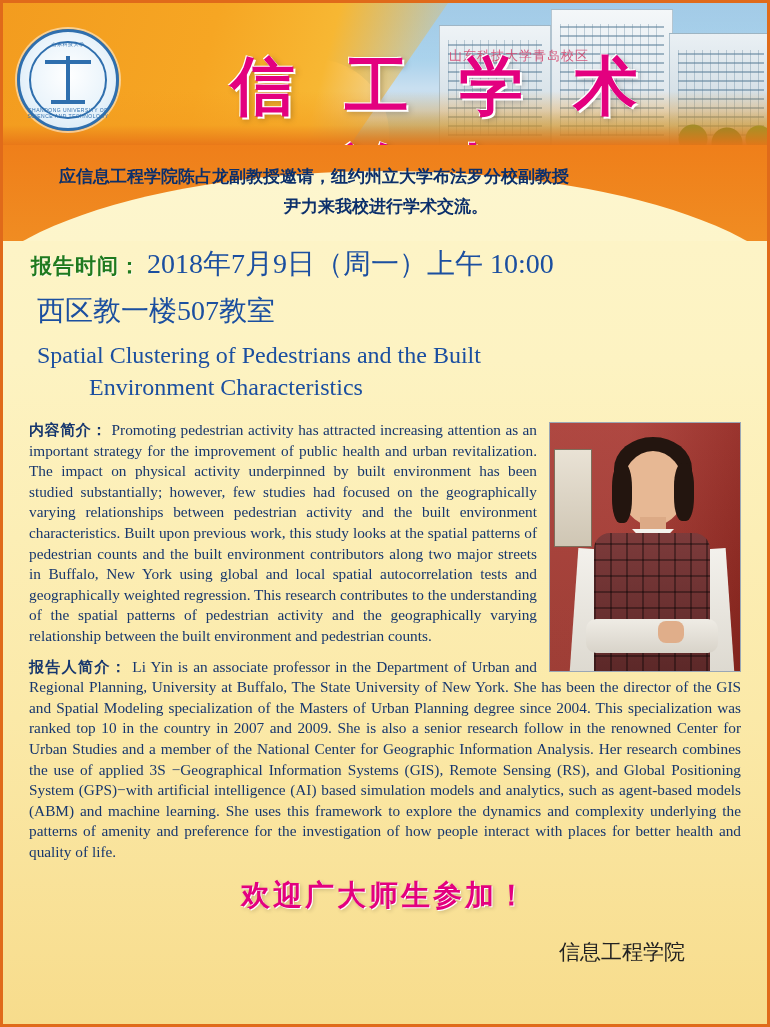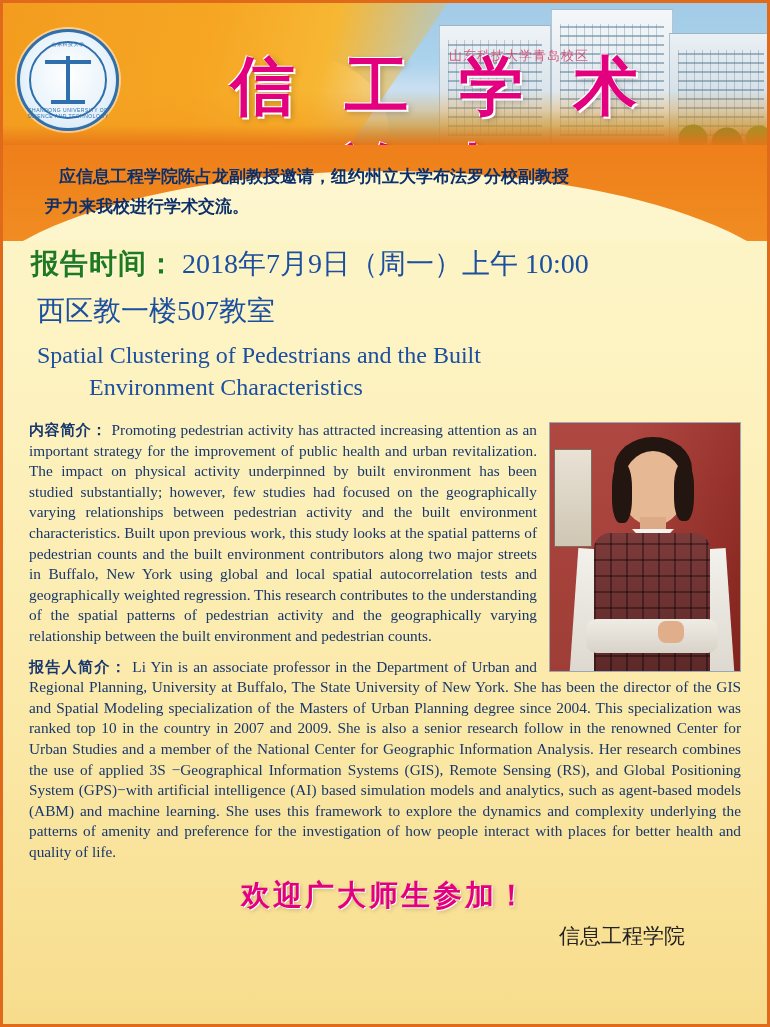--- a/index.html
+++ b/index.html
@@ -183,37 +183,37 @@
     z-index: 3;
     left: 56px;
     top: 16px;
     width: 668px;
     font-family: "DejaVu Sans", sans-serif;
     font-weight: bold;
     font-size: 17px;
     line-height: 30px;
     color: #0b2f6b;
   }
-  .invite .l2 { display: block; margin-left: -14px; }
+  .invite .l2 { display: block; margin-left: -14px; text-align: center; }
 
   
   .info {
     position: relative;
     margin-top: -2px;
     padding: 6px 0 0 28px;
   }
   .info-row {
     display: flex;
     align-items: baseline;
     margin-bottom: 9px;
   }
   .info-label {
     font-family: "DejaVu Sans", sans-serif;
     font-weight: bold;
-    font-size: 28px;
+    font-size: 21px;
     color: #1f7a1f;
     letter-spacing: 1px;
     white-space: nowrap;
     text-shadow: 1px 1px 0 rgba(255,255,255,0.6);
   }
   .info-value {
     font-family: "Liberation Serif", serif;
     font-size: 22px;
     color: #1b4fa0;
     margin-left: 6px;
@@ -369,21 +369,21 @@
     font-family: "DejaVu Sans", sans-serif;
     font-weight: bold;
     font-size: 29px;
     letter-spacing: 3px;
     color: #e3007f;
     text-shadow: 1px 1px 0 #ffffff, 2px 2px 4px rgba(0,0,0,0.2);
   }
 
   
   .signature {
-    margin-top: 6px;
+    margin-top: 22px;
     padding-right: 56px;
     text-align: right;
     font-family: "DejaVu Sans", sans-serif;
     font-size: 21px;
     line-height: 28px;
     color: #222222;
   }
 </style>
 </head>
 <body>

